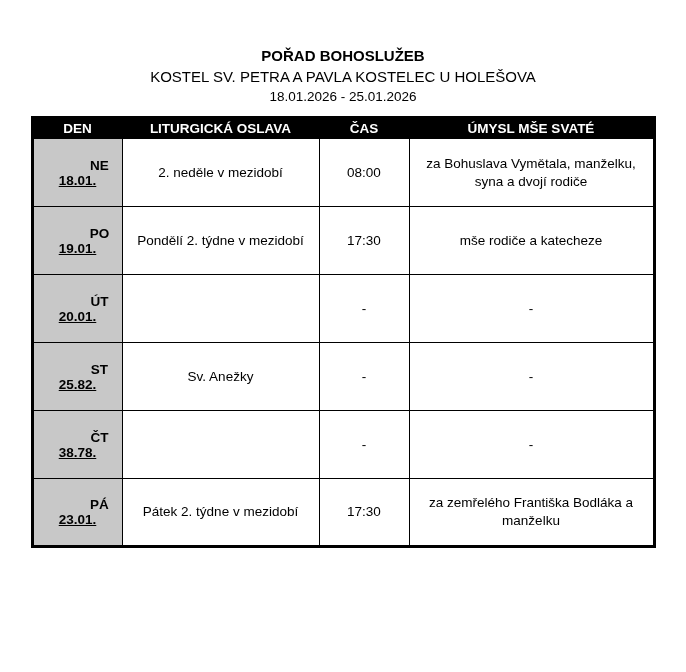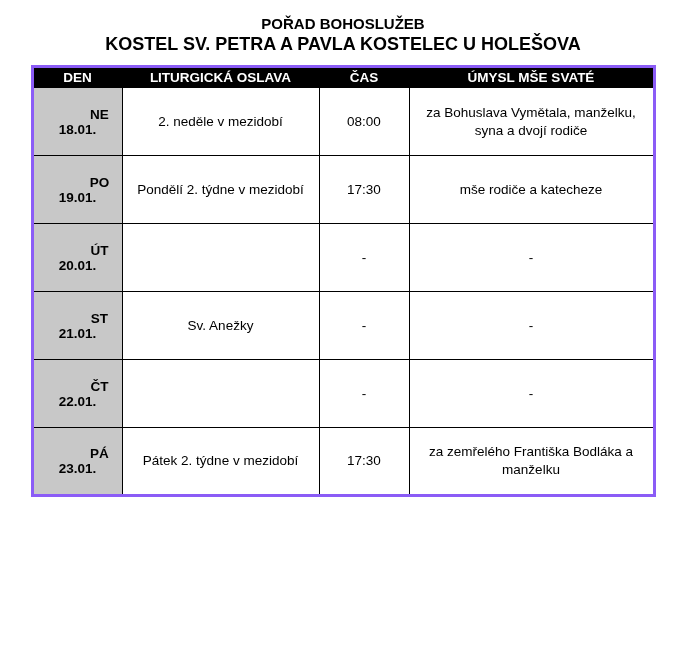--- a/index.html
+++ b/index.html
@@ -13,37 +13,38 @@
     width: 686px;
     height: 672px;
     background: #ffffff;
     padding-top: 13px;
   }
   .doc-header { text-align: center; }
   .doc-title {
     font-size: 15px;
     font-weight: bold;
     line-height: 21px;
+    margin-top: 32px;
   }
   .doc-subtitle {
-    font-size: 18px;
-    font-weight: bold;
+    font-size: 15px;
+    font-weight: normal;
     line-height: 21px;
   }
   .doc-daterange {
     font-size: 13.5px;
     font-weight: normal;
     line-height: 19px;
   }
   table.schedule {
     border-collapse: collapse;
     table-layout: fixed;
     width: 622px;
     margin: 10px auto 0 auto;
-    border: 3px solid #8b5cf6;
+    border: 3px solid #000000;
   }
   table.schedule th, table.schedule td {
     border: 1px solid #000000;
     font-size: 13.5px;
     text-align: center;
     vertical-align: middle;
     padding: 4px 8px;
   }
   table.schedule th {
     background: #000000;
@@ -62,34 +63,35 @@
     font-weight: bold;
     text-align: left;
     padding-left: 8px;
     height: 68px;
   }
   td.cell-den .day-abbr {
     display: inline-block;
     min-width: 26px;
     margin-left: 44px;
   }
-  td.cell-den .day-date { display: inline-block; }
+  td.cell-den .day-date { display: inline-block; text-decoration: underline; }
   td.cell-oslava, td.cell-cas, td.cell-umysl {
     background: #ffffff;
     line-height: 18px;
   }
 </style>
 </head>
 <body>
 
 <div class="page">
 
   <div class="doc-header">
     <div class="doc-title">POŘAD BOHOSLUŽEB</div>
     <div class="doc-subtitle">KOSTEL SV. PETRA A PAVLA KOSTELEC U HOLEŠOVA</div>
+    <div class="doc-daterange">18.01.2026 - 25.01.2026</div>
   </div>
 
   <table class="schedule">
     <colgroup>
       <col class="c-den">
       <col class="c-oslava">
       <col class="c-cas">
       <col class="c-umysl">
     </colgroup>
     <thead>
@@ -113,27 +115,27 @@
           <td class="cell-cas">17:30</td>
           <td class="cell-umysl">mše rodiče a katecheze</td>
         </tr>
         <tr>
           <td class="cell-den"><span class="day-abbr">ÚT</span><span class="day-date">20.01.</span></td>
           <td class="cell-oslava"></td>
           <td class="cell-cas">-</td>
           <td class="cell-umysl">-</td>
         </tr>
         <tr>
-          <td class="cell-den"><span class="day-abbr">ST</span><span class="day-date">21.01.</span></td>
+          <td class="cell-den"><span class="day-abbr">ST</span><span class="day-date">25.82.</span></td>
           <td class="cell-oslava">Sv. Anežky</td>
           <td class="cell-cas">-</td>
           <td class="cell-umysl">-</td>
         </tr>
         <tr>
-          <td class="cell-den"><span class="day-abbr">ČT</span><span class="day-date">22.01.</span></td>
+          <td class="cell-den"><span class="day-abbr">ČT</span><span class="day-date">38.78.</span></td>
           <td class="cell-oslava"></td>
           <td class="cell-cas">-</td>
           <td class="cell-umysl">-</td>
         </tr>
         <tr>
           <td class="cell-den"><span class="day-abbr">PÁ</span><span class="day-date">23.01.</span></td>
           <td class="cell-oslava">Pátek 2. týdne v mezidobí</td>
           <td class="cell-cas">17:30</td>
           <td class="cell-umysl">za zemřelého Františka Bodláka a manželku</td>
         </tr>

